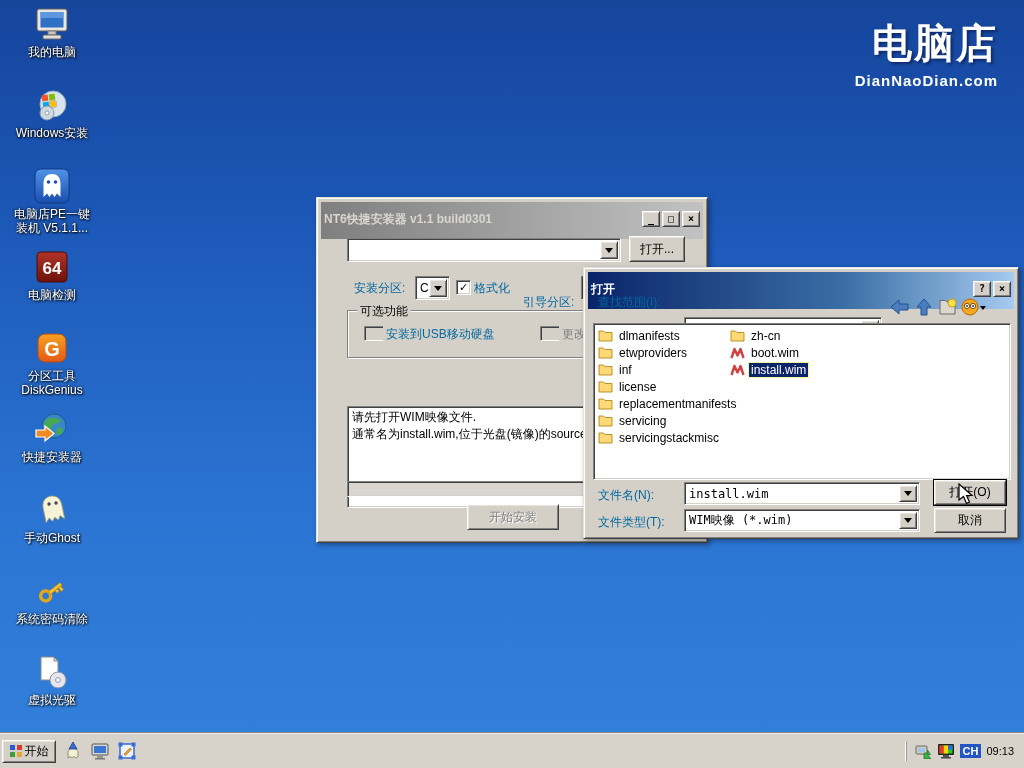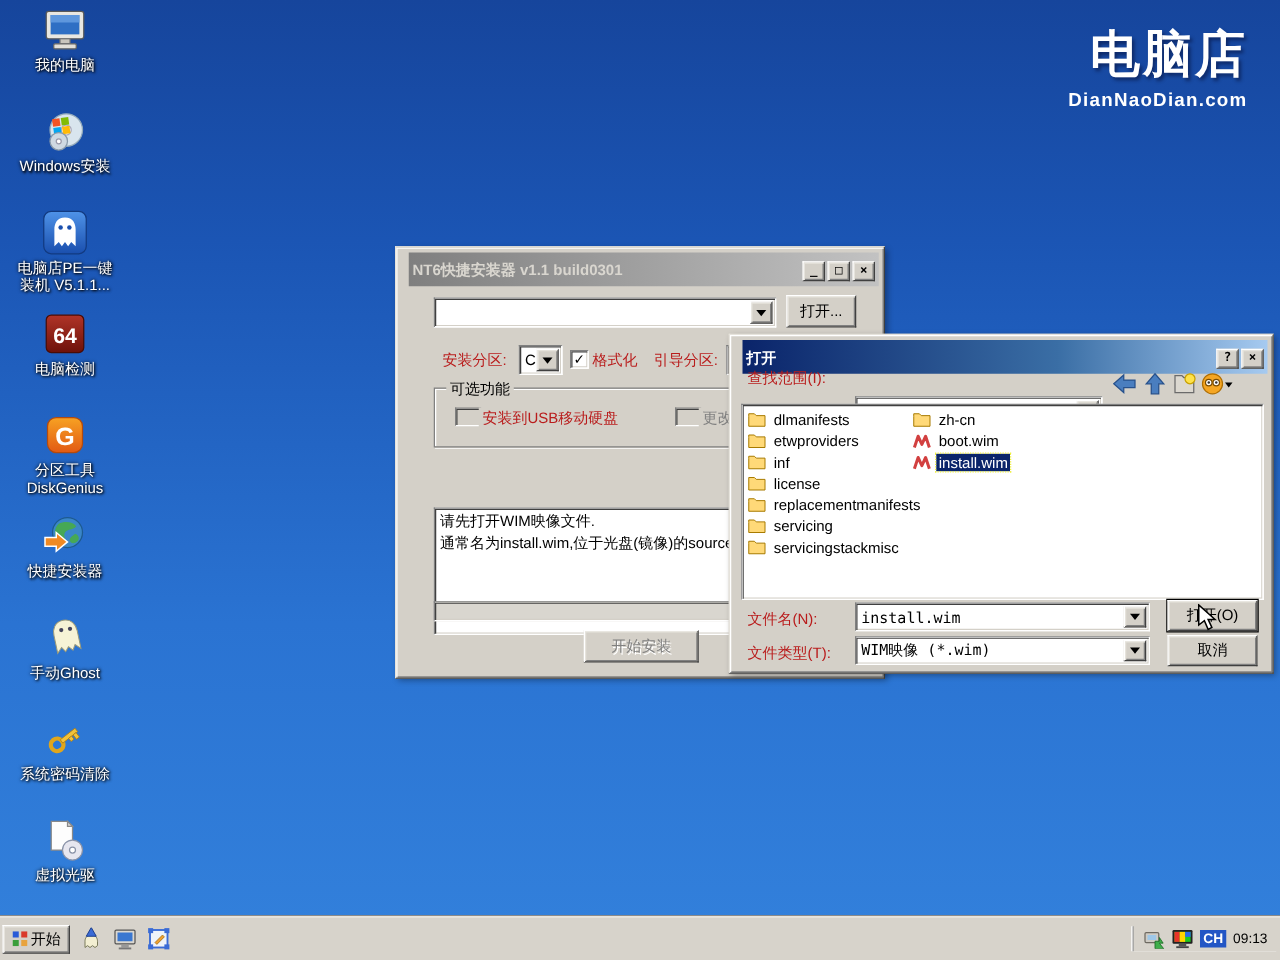--- a/index.html
+++ b/index.html
@@ -7,31 +7,31 @@
        font-family:"Liberation Sans","DejaVu Sans",sans-serif;font-size:12px;}
   #screen{position:absolute;inset:0;
     background:linear-gradient(to bottom,#16459c 0%,#1b55b4 25%,#2a73d2 65%,#3381dc 100%);}
   
   .raised{background:#d4d0c8;border:1px solid;border-color:#ffffff #404040 #404040 #ffffff;
           box-shadow:inset 1px 1px 0 #e6e3dc, inset -1px -1px 0 #808080;}
   .sunken{background:#ffffff;border:1px solid;border-color:#808080 #ffffff #ffffff #808080;
           box-shadow:inset 1px 1px 0 #404040, inset -1px -1px 0 #d4d0c8;}
   .win{position:absolute;background:#d4d0c8;border:1px solid;border-color:#e6e3dc #404040 #404040 #e6e3dc;
        box-shadow:inset 1px 1px 0 #ffffff, inset -1px -1px 0 #808080, 2px 2px 5px rgba(0,0,0,.35);}
-  .titlebar{position:absolute;left:4px;right:4px;top:4px;height:19px;display:flex;align-items:flex-end;
-            padding:4px 3px;font-weight:bold;font-size:12px;margin-left:6px;}
+  .titlebar{position:absolute;left:4px;right:4px;top:4px;height:19px;display:flex;align-items:flex-start;
+            padding:9px 3px;font-weight:bold;font-size:12px;}
   .titlebar.inactive{background:linear-gradient(to right,#7f7f7f,#c2c2c2);color:#d9d6cf;}
   .titlebar.active{background:linear-gradient(to right,#0a246a 0%,#3a6ea5 60%,#a6caf0 100%);color:#ffffff;}
   .tb-btns{margin-left:auto;display:flex;gap:2px;}
   .tbtn{width:16px;height:14px;font-size:10px;line-height:10px;font-weight:bold;color:#000;
         display:flex;align-items:center;justify-content:center;font-family:"DejaVu Sans Mono",monospace;}
   .btn{font-size:12px;color:#000000;display:flex;align-items:center;justify-content:center;cursor:default;}
   .btn.default{box-shadow:0 0 0 1px #000, inset 1px 1px 0 #e6e3dc, inset -1px -1px 0 #808080;}
   .btn.disabled{color:#808080;text-shadow:1px 1px 0 #ffffff;}
-  .lbl{position:absolute;color:#b91c1c;white-space:nowrap;}
+  .lbl{position:absolute;color:#0369a1;white-space:nowrap;}
   .dis{color:#808080;}
   .combo{position:absolute;display:flex;align-items:center;}
   .combo .val{flex:1;padding:2px 4px;overflow:hidden;white-space:nowrap;color:#000;}
   .dd{position:absolute;right:2px;top:2px;bottom:2px;width:16px;display:flex;align-items:center;justify-content:center;}
   .dd:after{content:"";width:0;height:0;border:4px solid transparent;border-top:5px solid #000;margin-top:4px;}
   .chk{position:absolute;width:13px;height:13px;background:#fff;border:1px solid;
        border-color:#808080 #fff #fff #808080;box-shadow:inset 1px 1px 0 #404040, inset -1px -1px 0 #d4d0c8;
        display:flex;align-items:center;justify-content:center;font-weight:bold;font-size:11px;color:#000;}
   .group{position:absolute;border:1px solid #808080;box-shadow:1px 1px 0 #ffffff, inset 1px 1px 0 #ffffff;}
   .group > span{position:absolute;top:-8px;left:9px;background:#d4d0c8;padding:0 3px;}
@@ -213,21 +213,21 @@
     </div>
     <div class="btn raised" style="position:absolute;left:312px;top:38px;width:54px;height:24px;">打开...</div>
 
     <span class="lbl" style="left:37px;top:82px;">安装分区:</span>
     <div class="combo sunken" style="left:98px;top:78px;width:33px;height:22px;">
       <span class="val">C</span>
       <span class="dd raised"></span>
     </div>
     <span class="chk" style="left:139px;top:82px;">✓</span>
     <span class="lbl" style="left:157px;top:82px;">格式化</span>
-    <span class="lbl" style="left:206px;top:82px;text-align:center;">引导分区:</span>
+    <span class="lbl" style="left:206px;top:96px;text-align:center;">引导分区:</span>
     <div class="combo sunken" style="left:264px;top:78px;width:30px;height:22px;"></div>
 
     <div class="group" style="left:30px;top:112px;width:336px;height:46px;">
       <span>可选功能</span>
       <span class="chk" style="left:16px;top:15px;"></span>
       <span class="lbl" style="left:35px;top:15px;">安装到USB移动硬盘</span>
       <span class="chk" style="left:192px;top:15px;background:#d4d0c8;"></span>
       <span class="lbl dis" style="left:211px;top:15px;">更改系统占</span>
     </div>
 

